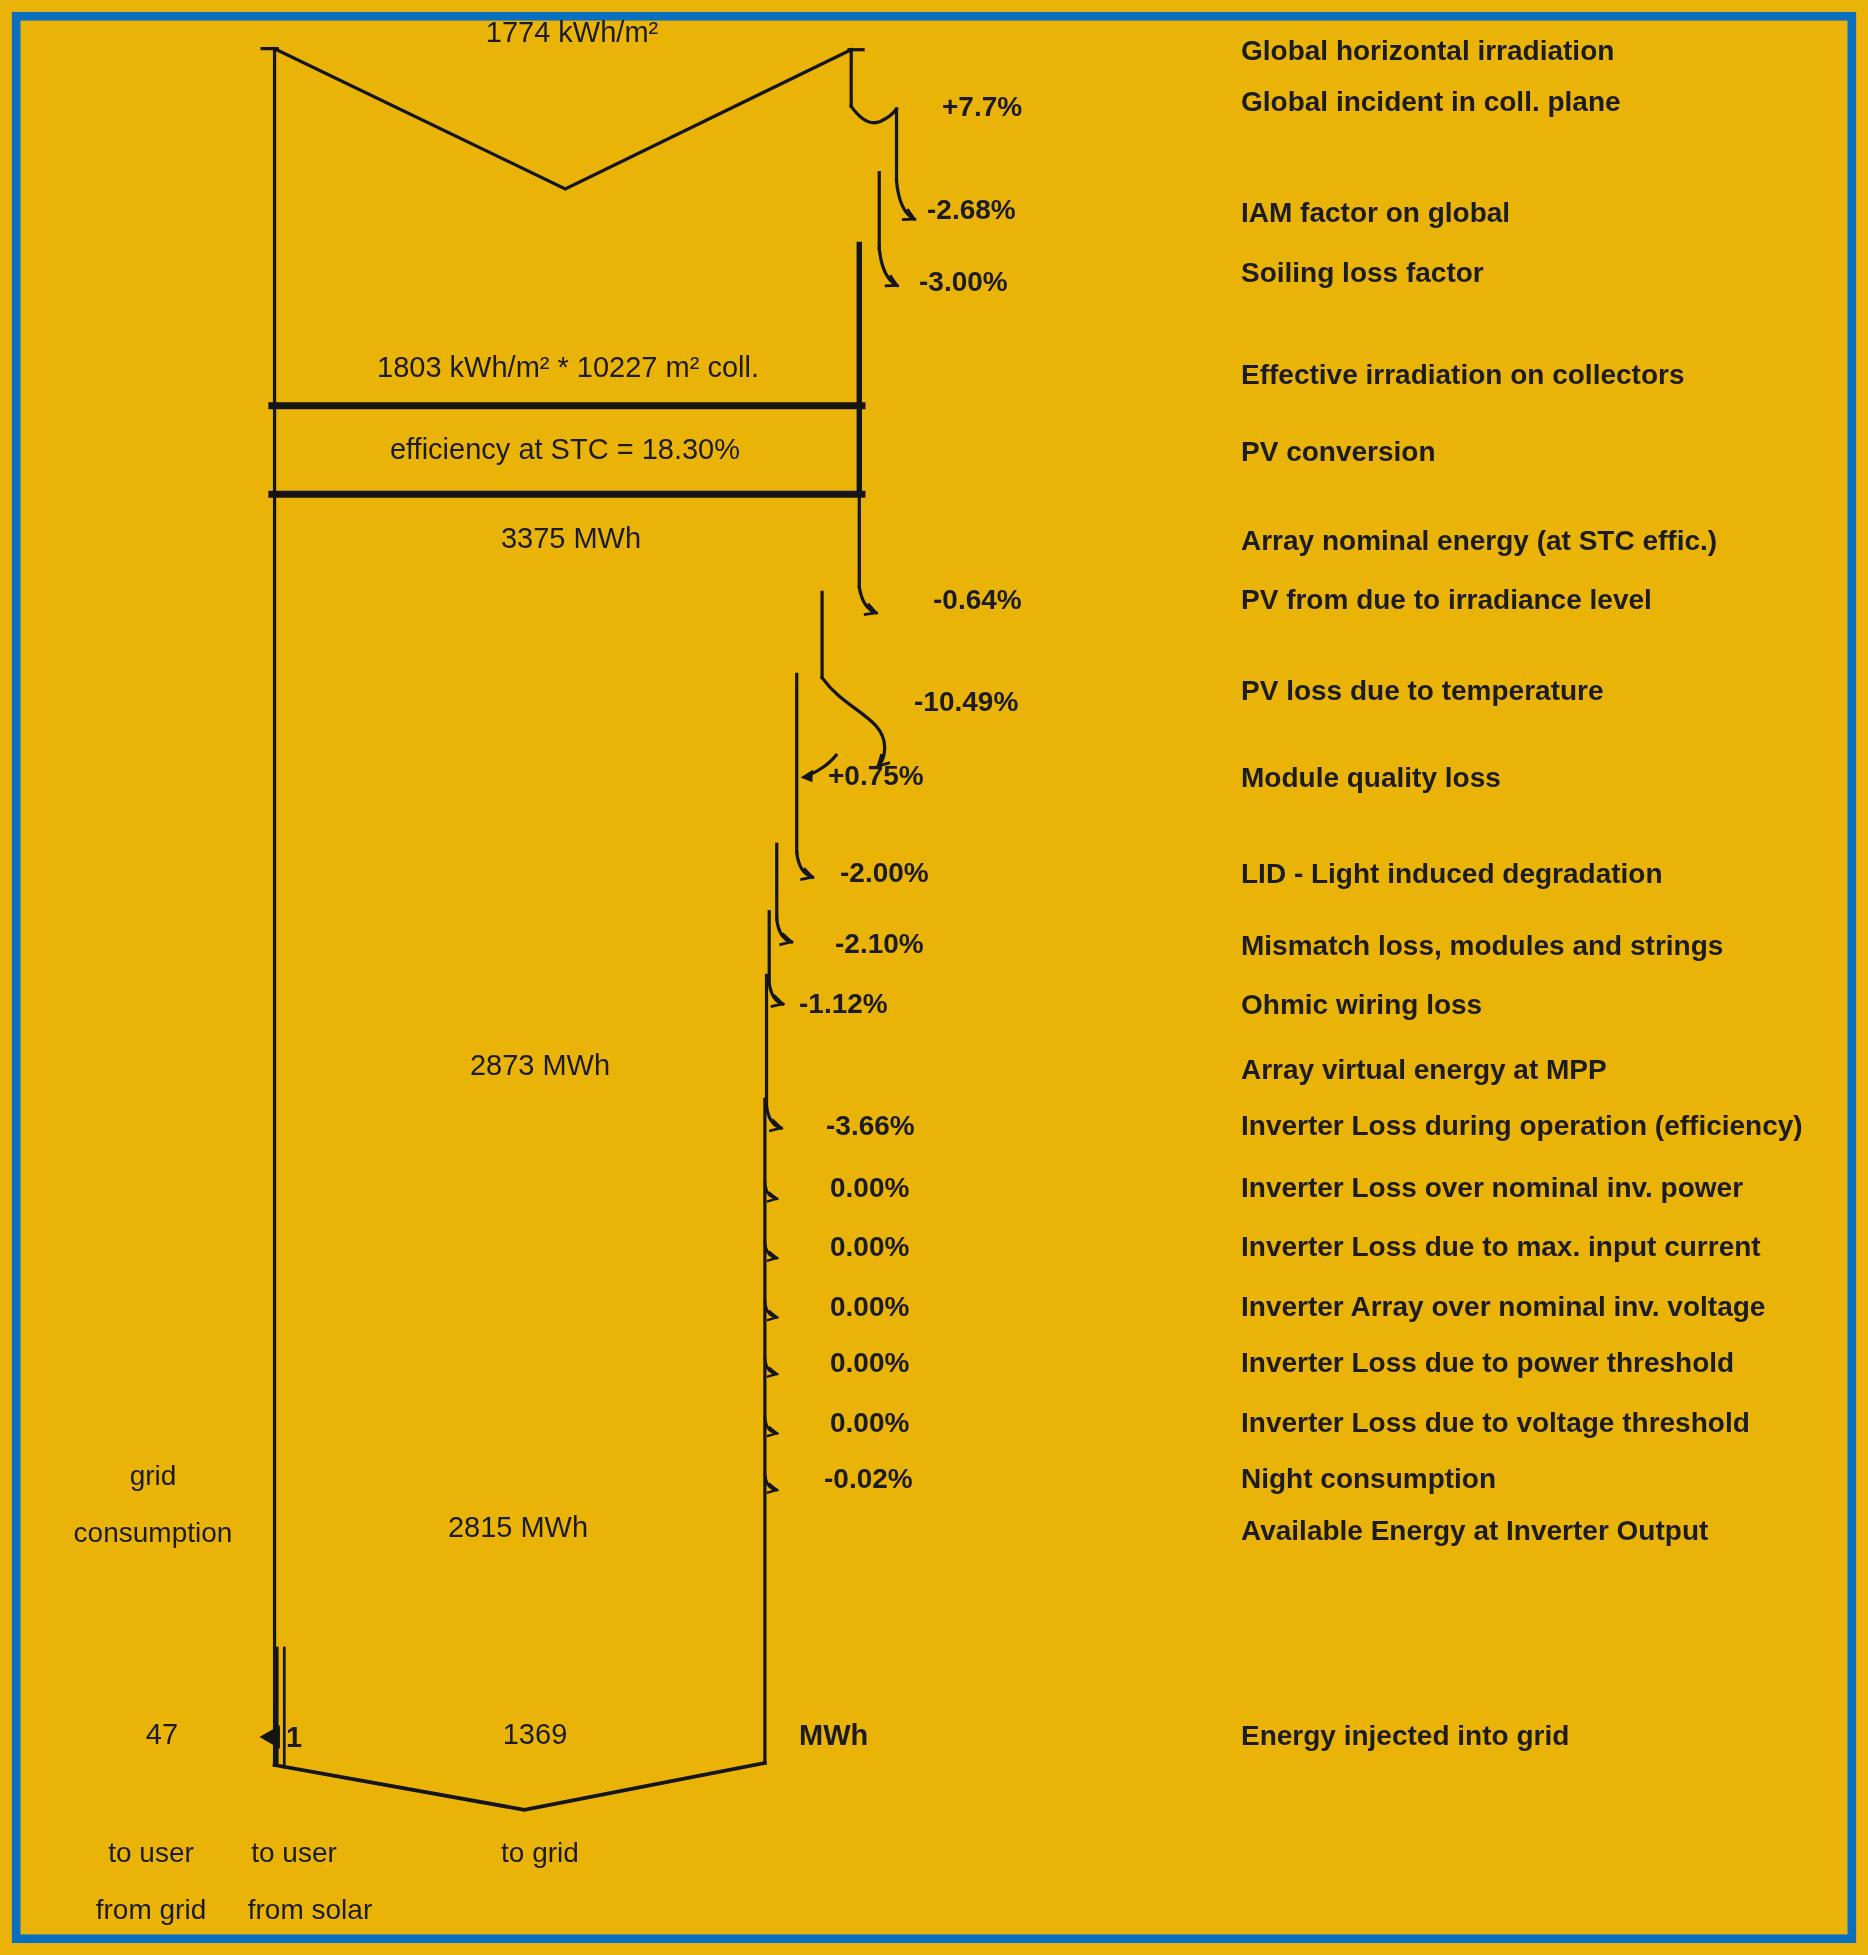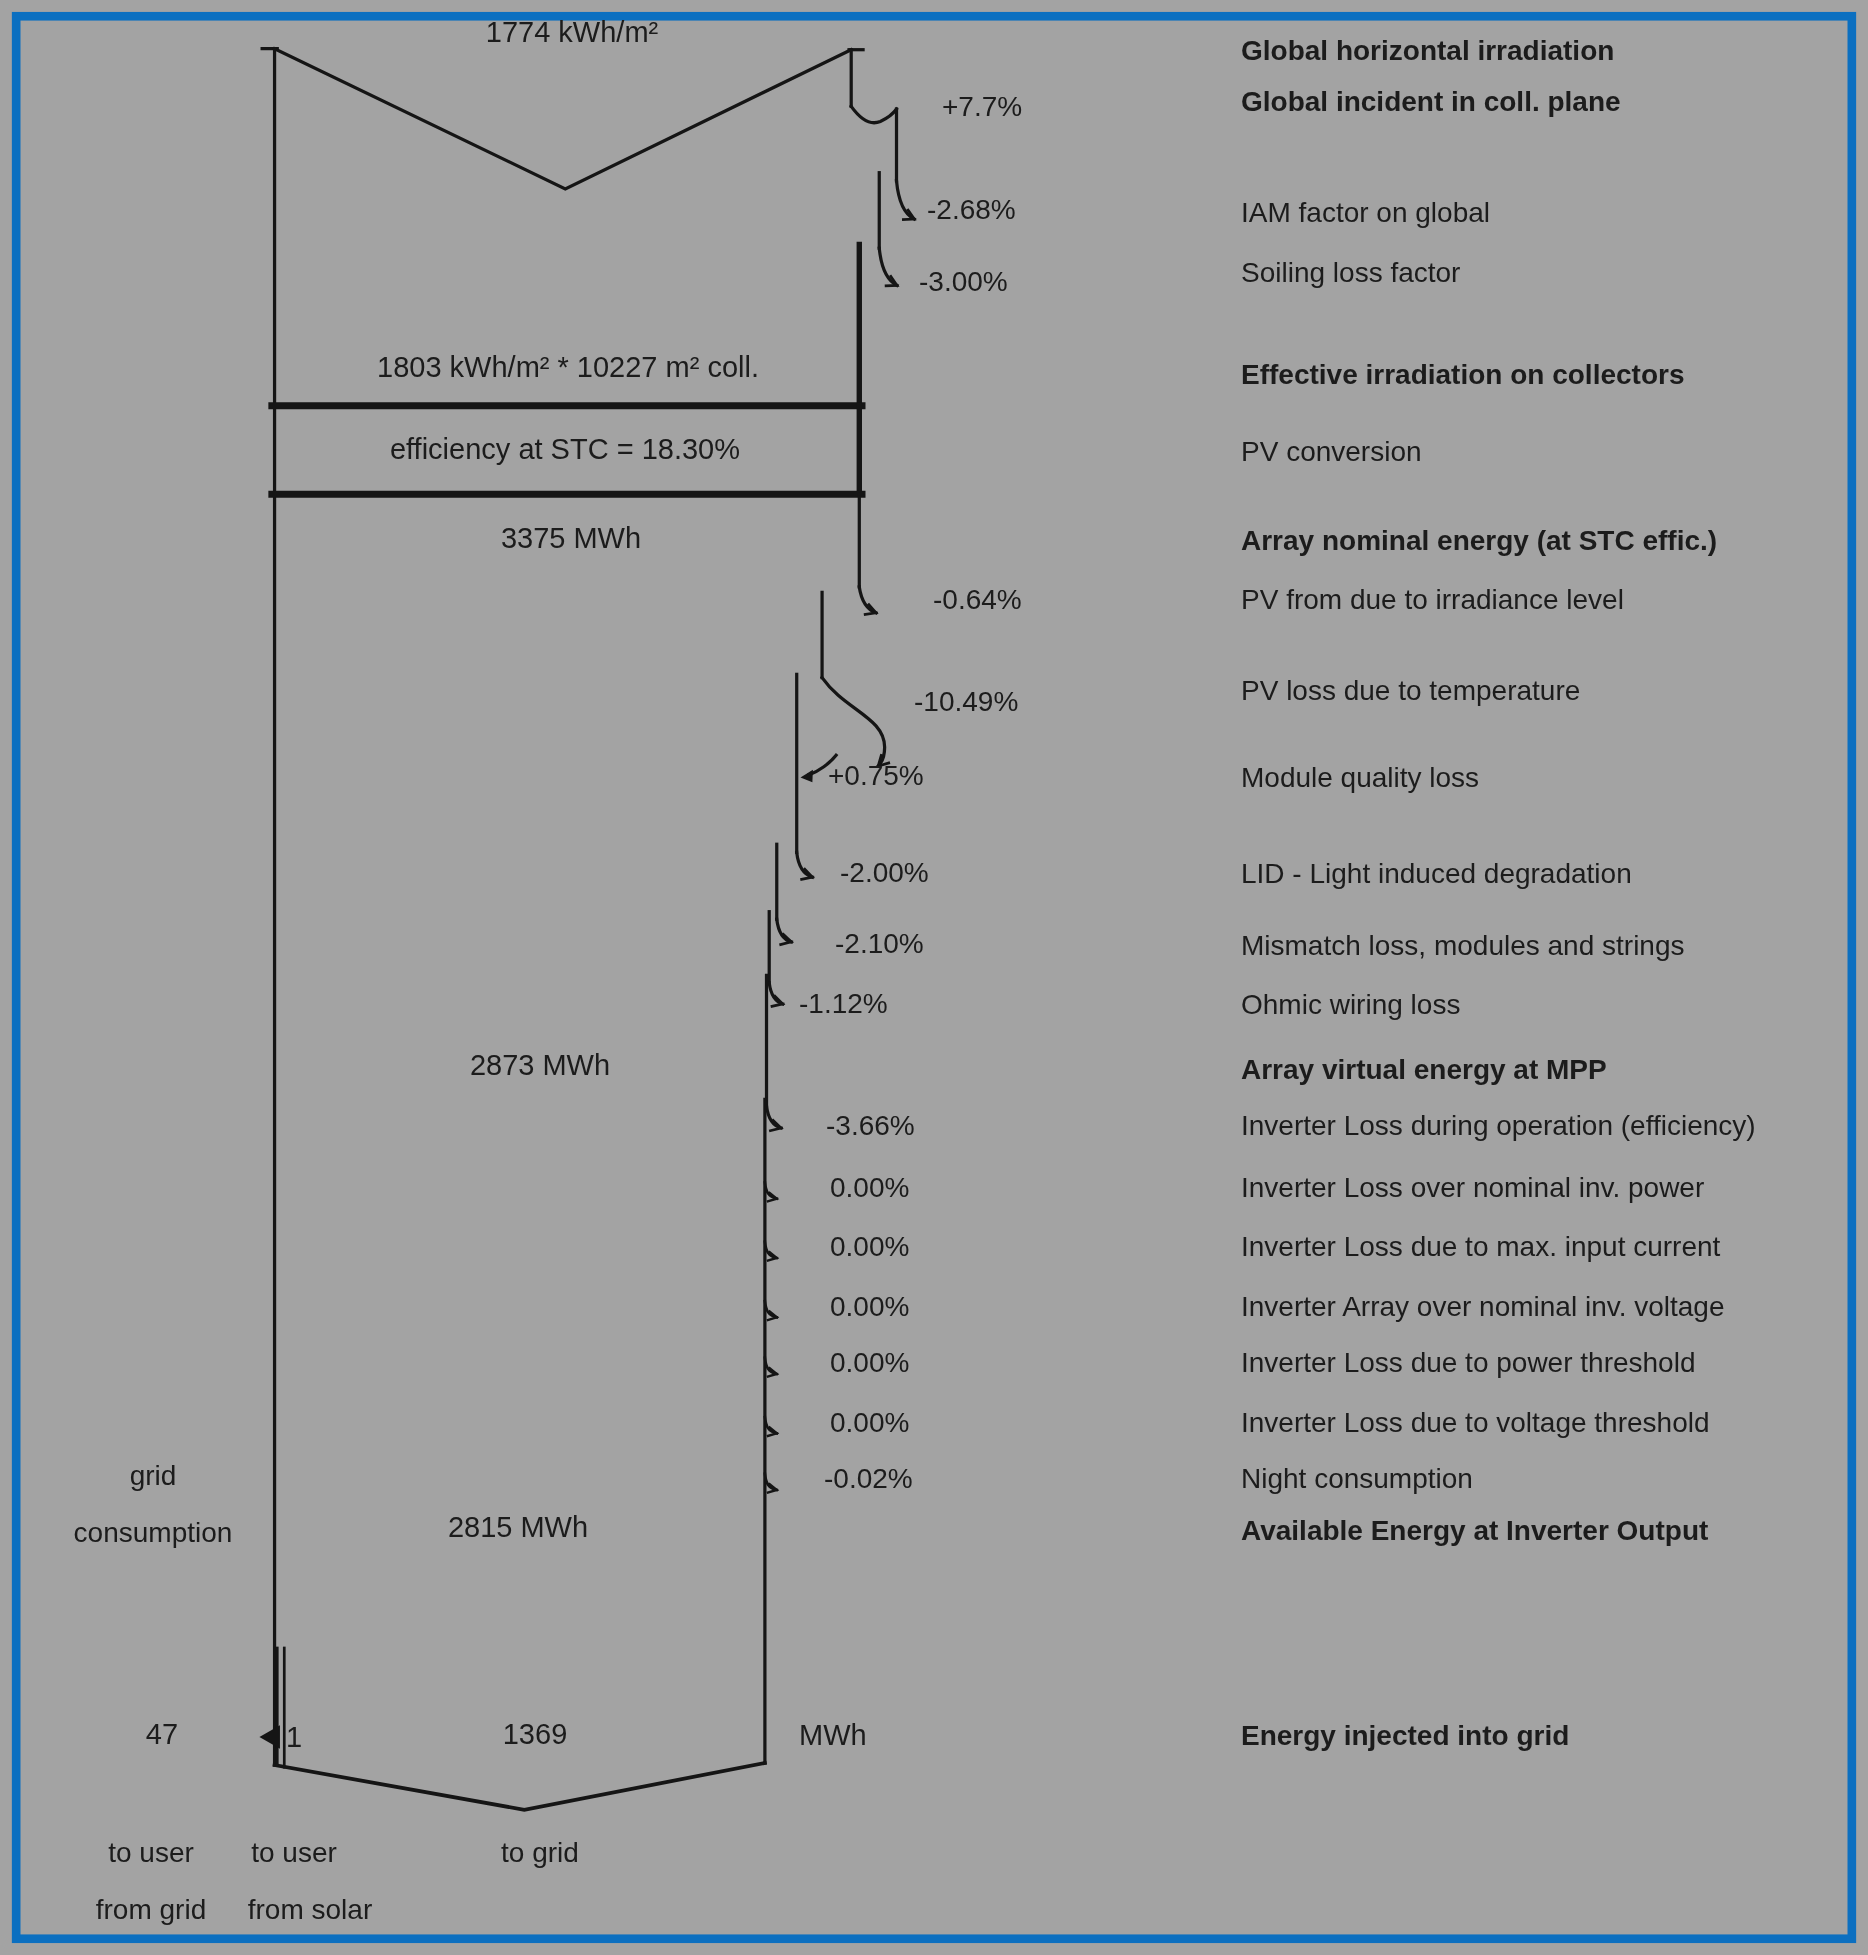--- a/index.html
+++ b/index.html
@@ -1,21 +1,21 @@
 <!DOCTYPE html>
 <html style="font-size:8.6px"><head>
 <meta charset="utf-8">
 <style>
   html,body{margin:0;padding:0;background:#ffffff;}
-  .canvas{position:relative;width:1868px;height:1955px;background:#a3a3a3;overflow:hidden;
+  .canvas{position:relative;width:1868px;height:1955px;background:#eab308;overflow:hidden;
           font-family:"Liberation Sans", sans-serif;}
   svg.diagram{position:absolute;left:0;top:0;}
   .lbl{position:absolute;white-space:nowrap;color:#1c1c1c;font-size:28px;line-height:1;}
   .c{transform:translate(-50%,-50%);}
-  .l{transform:translateY(-50%);}
+  .l{transform:translateY(-50%);font-weight:bold;}
   .b{font-weight:bold;}
   .val{font-size:29px;}
 </style>
 </head>
 <body>
 
 <div class="canvas">
 
   <svg class="diagram" width="1868" height="1955" viewBox="0 0 3463 3624">
     <defs>

